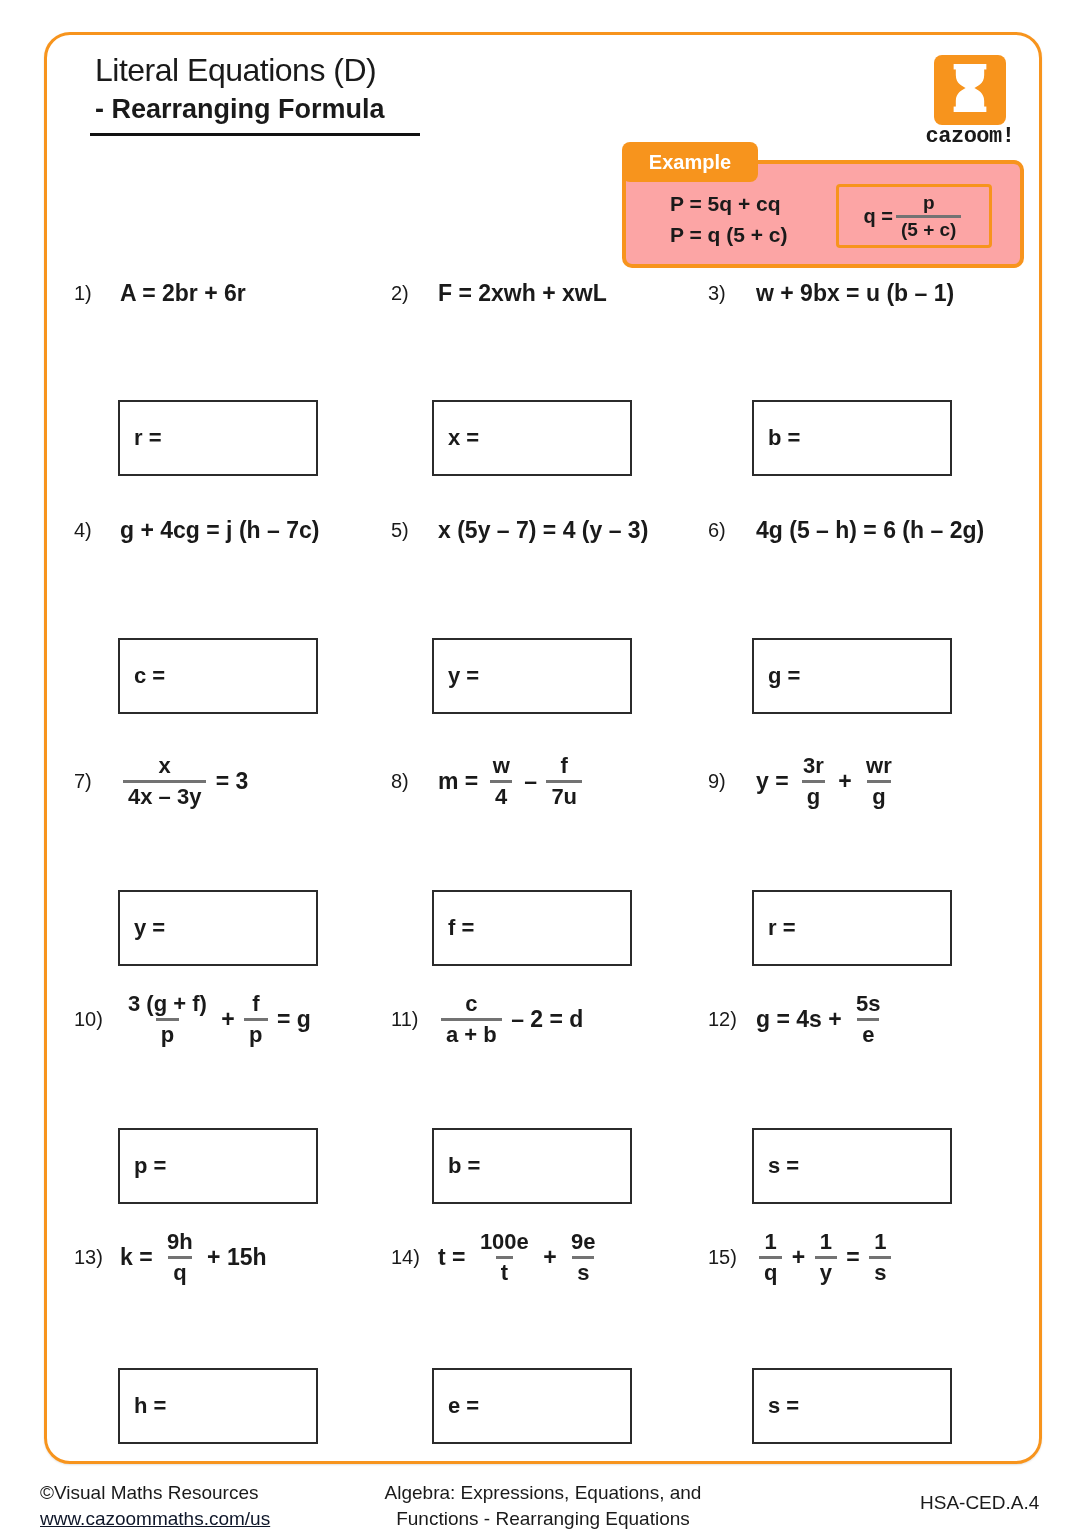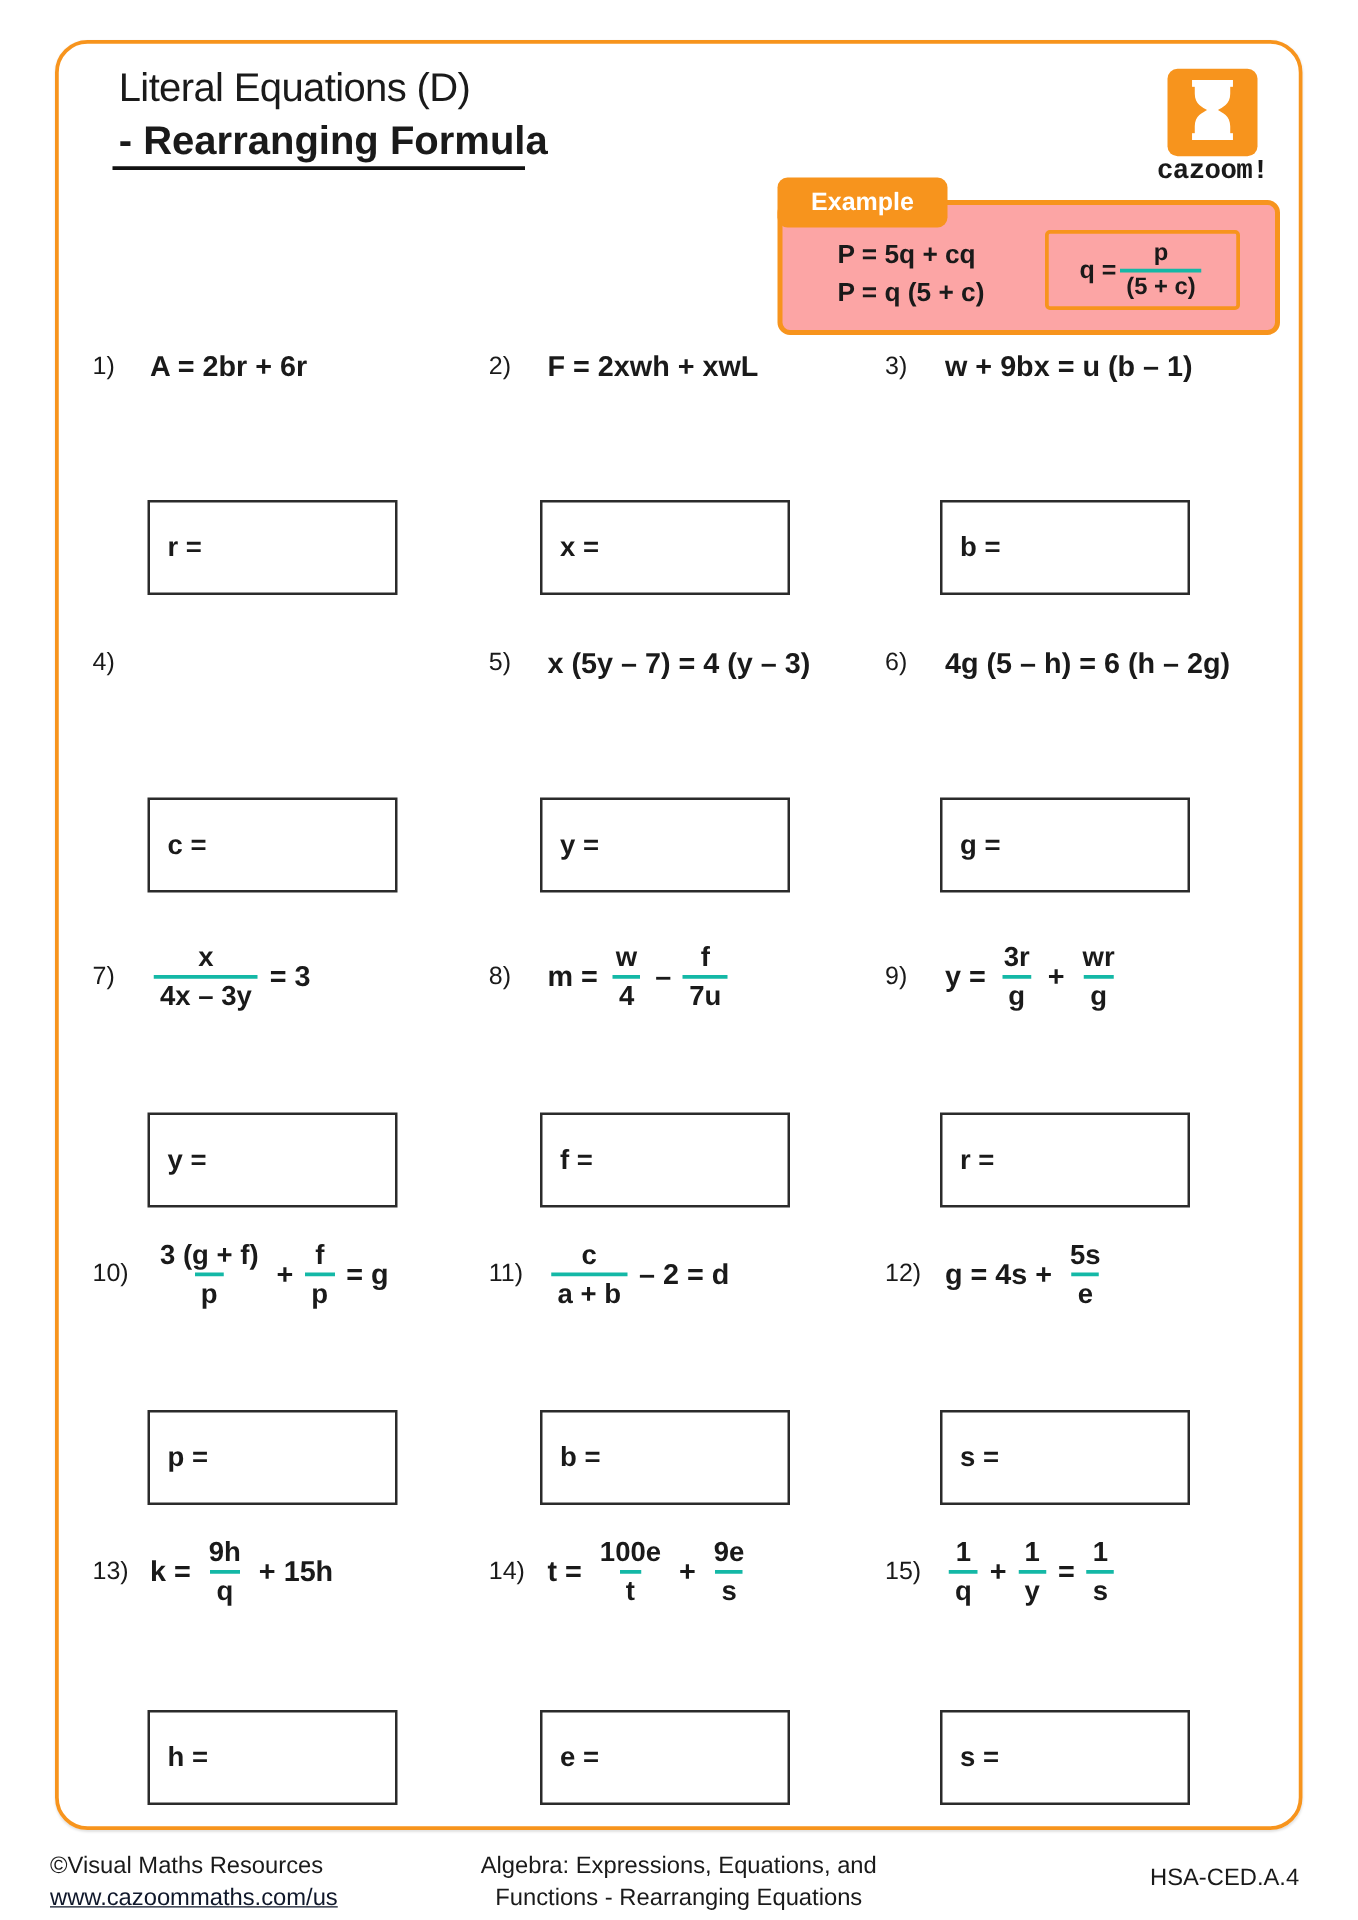--- a/index.html
+++ b/index.html
@@ -6,21 +6,21 @@
   .page{
     position:relative;width:1086px;height:1536px;background:#ffffff;
     font-family:"Liberation Sans",sans-serif;color:#1a1a1a;overflow:hidden;
   }
   .frame{
     position:absolute;left:44px;top:32px;width:992px;height:1426px;
     border:3px solid #F7941D;border-radius:26px;box-shadow:0 1px 2px rgba(0,0,0,0.12);
   }
   
   .title{position:absolute;left:95px;top:52px;font-size:32px;font-weight:normal;letter-spacing:-0.5px;}
-  .subtitle{position:absolute;left:95px;top:94px;font-size:32px;font-weight:bold;}
+  .subtitle{position:absolute;left:95px;top:94px;font-size:27px;font-weight:bold;}
   .title-underline{position:absolute;left:90px;top:133px;width:330px;height:3px;background:#111;}
   .logo-box{
     position:absolute;left:934px;top:55px;width:72px;height:70px;background:#F7941D;
     border-radius:8px;display:flex;align-items:center;justify-content:center;
   }
   .logo-text{
     position:absolute;left:922px;top:124px;width:96px;text-align:center;
     font-family:Liberation Mono, monospace;font-weight:bold;font-size:22px;letter-spacing:-0.5px;
   }
   
@@ -51,21 +51,21 @@
     position:absolute;height:80px;display:flex;align-items:center;
     font-size:20px;font-weight:normal;
   }
   .peq{
     position:absolute;height:80px;display:flex;align-items:center;
     font-size:23px;font-weight:bold;white-space:pre;
   }
   .peq span.txt{white-space:pre;}
   .frac{display:inline-flex;flex-direction:column;align-items:center;vertical-align:middle;margin:0 3px;}
   .frac .num{display:block;padding:0 5px 2px 5px;line-height:1.05;font-size:22px;font-weight:bold;}
-  .frac .den{display:block;padding:2px 5px 0 5px;border-top:3px solid #14b8a6;line-height:1.05;font-size:22px;font-weight:bold;}
+  .frac .den{display:block;padding:2px 5px 0 5px;border-top:3px solid #737373;line-height:1.05;font-size:22px;font-weight:bold;}
   .r1{top:253px}.r2{top:490px}.r3{top:741px}.r4{top:979px}.r5{top:1217px}
   .nc1{left:74px}.nc2{left:391px}.nc3{left:708px}
   .ec1{left:120px}.ec2{left:438px}.ec3{left:756px}
   .abox{
     position:absolute;width:196px;height:72px;border:2px solid #2b2b2b;background:#fff;
     display:flex;align-items:center;
   }
   .alabel{font-size:22px;font-weight:bold;padding-left:14px;}
   .br1{top:400px}.br2{top:638px}.br3{top:890px}.br4{top:1128px}.br5{top:1368px}
   .bc1{left:118px}.bc2{left:432px}.bc3{left:752px}
@@ -123,20 +123,21 @@
     <span class="alabel">r =</span>
   </div>
   <div class="abox br1 bc2">
     <span class="alabel">x =</span>
   </div>
   <div class="abox br1 bc3">
     <span class="alabel">b =</span>
   </div>
 
   <div class="pnum r2 nc1">4)</div>
+  <div class="peq r2 ec1"><span class="txt">g + 4cg = j (h – 7c)</span></div>
   <div class="pnum r2 nc2">5)</div>
   <div class="peq r2 ec2"><span class="txt">x (5y – 7) = 4 (y – 3)</span></div>
   <div class="pnum r2 nc3">6)</div>
   <div class="peq r2 ec3"><span class="txt">4g (5 – h) = 6 (h – 2g)</span></div>
 
   <div class="abox br2 bc1">
     <span class="alabel">c =</span>
   </div>
   <div class="abox br2 bc2">
     <span class="alabel">y =</span>

